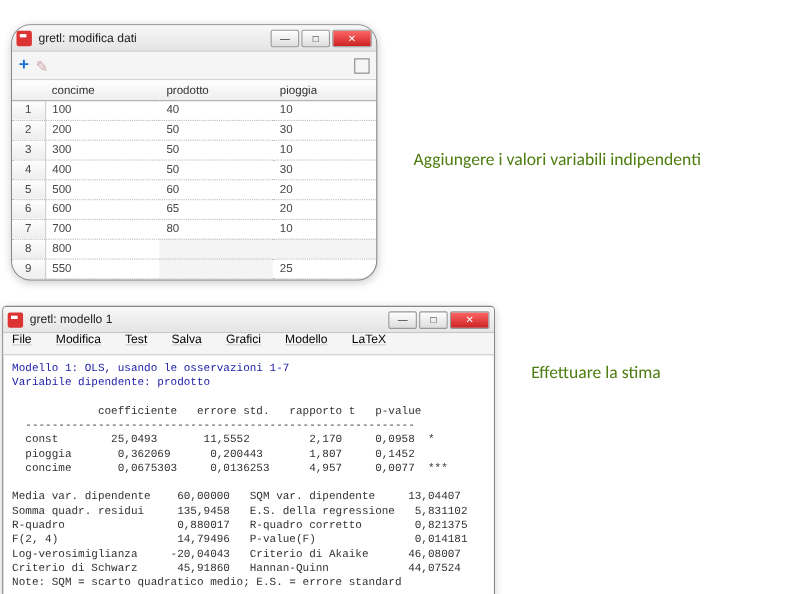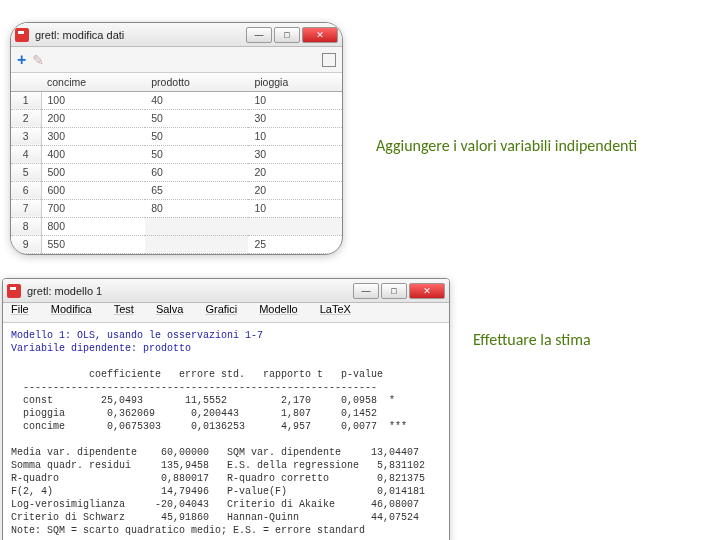--- a/index.html
+++ b/index.html
@@ -34,21 +34,21 @@
 
   
   .menubar { height: 20px; display:flex; gap:22px; padding:0 8px; font-size:11px; border-bottom:1px solid #ccc; background:#f5f5f5;}
   .menubar span { cursor:pointer; text-decoration: underline; text-decoration-color: rgba(0,0,0,0.15); }
   .output { padding: 6px 8px; font-family: "Courier New", monospace; font-size: 10px; color: #333; white-space: pre; line-height: 1.3; }
   .output .hdr { color:#22a; }
 
   
   .anno { position:absolute; font-family: Calibri, sans-serif; font-size: 16px; color:#4d7c0f; }
   .anno1 { left: 376px; top: 136px; }
-  .anno2 { left: 473px; top: 330px; }
+  .anno2 { left: 483px; top: 330px; }
 </style>
 </head>
 <body>
 
 <div class="anno anno1">Aggiungere i valori variabili indipendenti</div>
 <div class="anno anno2">Effettuare la stima</div>
 
 <div class="window window1">
   <div class="titlebar">
     <div class="appicon"></div>

